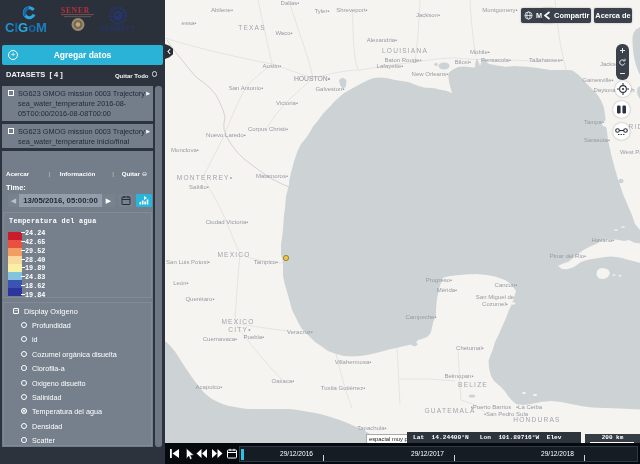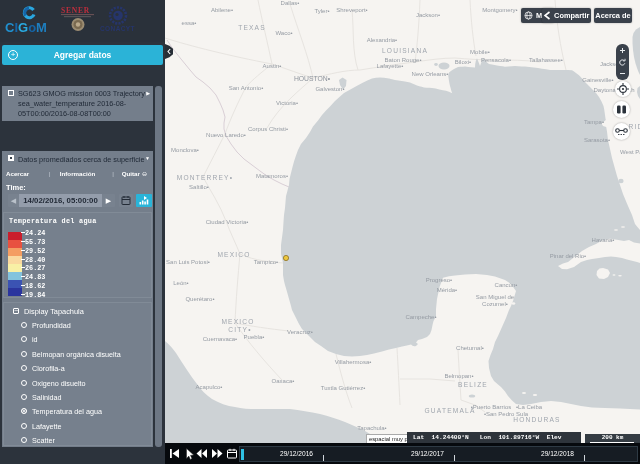--- a/index.html
+++ b/index.html
@@ -152,44 +152,45 @@
         <g>
           <circle cx="118" cy="15.5" r="8" stroke="#26356b" stroke-width="2.6" fill="none" stroke-dasharray="2.2,1.1"></circle>
           <circle cx="118" cy="15.5" r="4.8" fill="#26356b"></circle>
           <circle cx="117" cy="14.5" r="1.6" fill="#2a313a"></circle>
           <text x="100" y="31" font-size="6.5" font-weight="bold" fill="#26356b" font-family="Liberation Sans" letter-spacing="0.4">CONACYT</text>
         </g>
       </svg>
     </div>
 
     <div class="addbtn"><span class="plus">+</span>Agregar datos</div>
+    <div id="dshead">DATASETS&nbsp;&nbsp;[ 4 ]<span class="qt">Quitar Todo</span></div>
 
     <div class="item" id="i1">
       <div class="cb"></div>
         <span class="caret">▶</span>
       <div class="itxt">SG623 GMOG mission 0003 Trajectory sea_water_temperature 2016-08-05T00:00/2016-08-08T00:00</div>
     </div>
 
+    <div class="item" id="i2">
+      <div class="cb"></div>
+        <span class="caret">▶</span>
+      <div class="itxt">SG623 GMOG mission 0003 Trajectory sea_water_temperature inicio/final</div>
+    </div>
 
     <div class="item" id="i3">
-      <div class="hdr">
-        <div class="cb filled"></div>
-          <span class="caret">▼</span>
-        <div class="htxt">Datos promediados cerca de superficie</div>
-      </div>
       <div class="links">
         <span class="l1">Acercar</span>
           <span class="sep1">|</span>
         <span class="l2">Información</span>
           <span class="sep2">|</span>
         <span class="l3">Quitar</span>
       </div>
       <div id="time-label">Time:</div>
       <div class="tctl tprev">◀</div>
-      <div class="tctl tdate">14/02/2016, 05:00:00</div>
+      <div class="tctl tdate">13/05/2016, 05:00:00</div>
       <div class="tctl tnext">▶</div>
       <div class="tctl tcal">
         <svg width="14" height="13" viewBox="0 0 14 13">
             <g stroke="#232b36" fill="none" stroke-width="1">
           <rect x="3" y="3" width="8" height="7.5" rx="0.5"></rect>
           <line x1="3" y1="5.5" x2="11" y2="5.5"></line>
           <line x1="5" y1="2" x2="5" y2="4"></line>
               <line x1="9" y1="2" x2="9" y2="4"></line>
         </g>
           </svg>
@@ -215,54 +216,54 @@
           <div style="height:8px;background:#f49d62"></div>
           <div style="height:8px;background:#fad99f"></div>
           <div style="height:8px;background:#f8f0a5"></div>
           <div style="height:8px;background:#83c3dd"></div>
           <div style="height:8px;background:#3b53b3"></div>
           <div style="height:8px;background:#2b359e"></div>
         </div>
         <div class="lg-tick" style="top:19px"></div>
           <div class="lg-lab" style="top:16px">24.24</div>
         <div class="lg-tick" style="top:28px"></div>
-          <div class="lg-lab" style="top:25px">55.73</div>
+          <div class="lg-lab" style="top:25px">42.65</div>
         <div class="lg-tick" style="top:37px"></div>
           <div class="lg-lab" style="top:34px">29.52</div>
         <div class="lg-tick" style="top:46px"></div>
           <div class="lg-lab" style="top:43px">28.40</div>
         <div class="lg-tick" style="top:54px"></div>
-          <div class="lg-lab" style="top:51px">26.27</div>
+          <div class="lg-lab" style="top:51px">19.89</div>
         <div class="lg-tick" style="top:63px"></div>
           <div class="lg-lab" style="top:60px">24.83</div>
         <div class="lg-tick" style="top:72px"></div>
           <div class="lg-lab" style="top:69px">18.62</div>
         <div class="lg-tick" style="top:81px"></div>
           <div class="lg-lab" style="top:78px">19.84</div>
       </div>
 
       <div id="dv">
-        <div class="dvh">Display Tapachula</div>
+        <div class="dvh">Display Oxigeno</div>
           <div class="mbox">−</div>
         <div class="radio" style="top:19.0px"></div>
           <div class="rlab" style="top:18.0px">Profundidad</div>
         <div class="radio" style="top:33.4px"></div>
           <div class="rlab" style="top:32.4px">id</div>
         <div class="radio" style="top:47.8px"></div>
-          <div class="rlab" style="top:46.8px">Belmopan orgánica disuelta</div>
+          <div class="rlab" style="top:46.8px">Cozumel orgánica disuelta</div>
         <div class="radio" style="top:62.2px"></div>
           <div class="rlab" style="top:61.2px">Clorofila-a</div>
         <div class="radio" style="top:76.6px"></div>
           <div class="rlab" style="top:75.6px">Oxigeno disuelto</div>
         <div class="radio" style="top:91.0px"></div>
           <div class="rlab" style="top:90.0px">Salinidad</div>
         <div class="radio sel" style="top:105.4px"></div>
           <div class="rlab" style="top:104.4px">Temperatura del agua</div>
         <div class="radio" style="top:119.8px"></div>
-          <div class="rlab" style="top:118.8px">Lafayette</div>
+          <div class="rlab" style="top:118.8px">Densidad</div>
         <div class="radio" style="top:134.2px"></div>
           <div class="rlab" style="top:133.2px">Scatter</div>
       </div>
     </div>
 
     <div style="position:absolute;right:3px;top:86px;width:7px;height:361px;background:#6d7784;border-radius:3px;"></div>
   </div>
 
   <div id="map">
     <svg id="mapsvg" width="475" height="464" viewBox="165 0 475 464" style="position:absolute;left:0;top:0">

